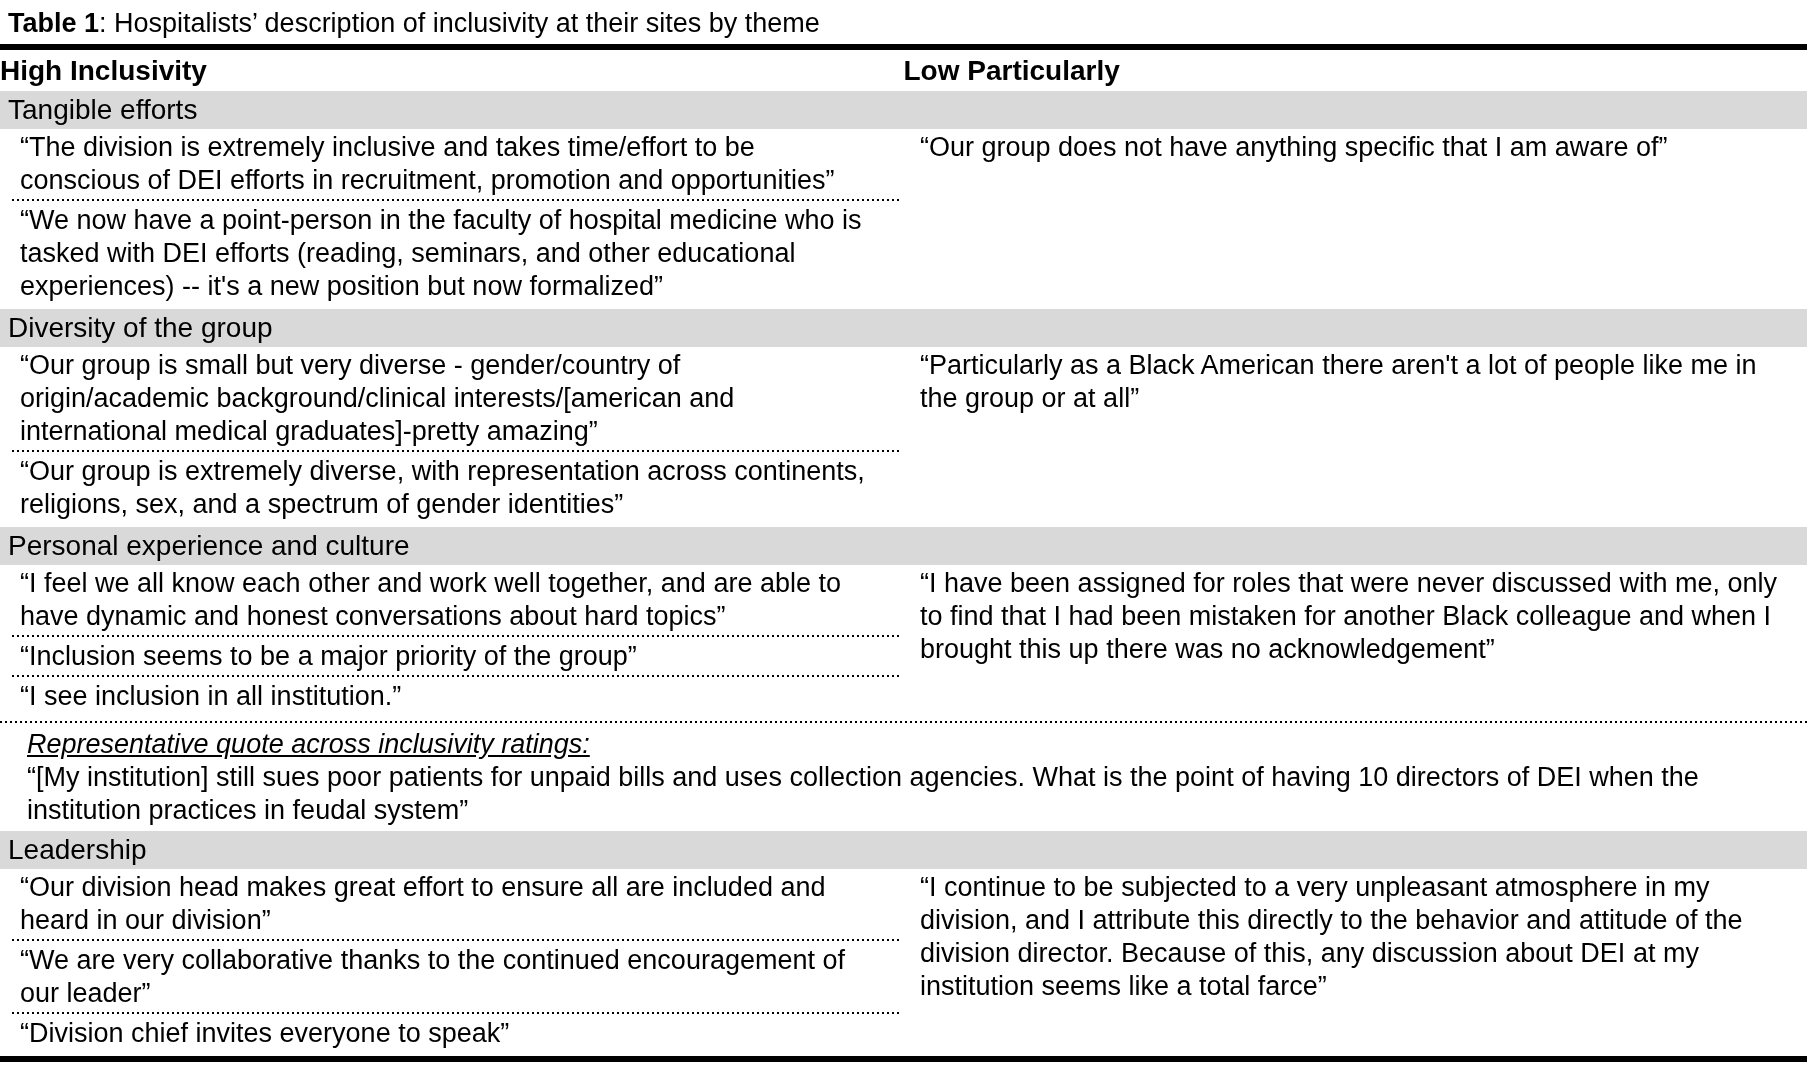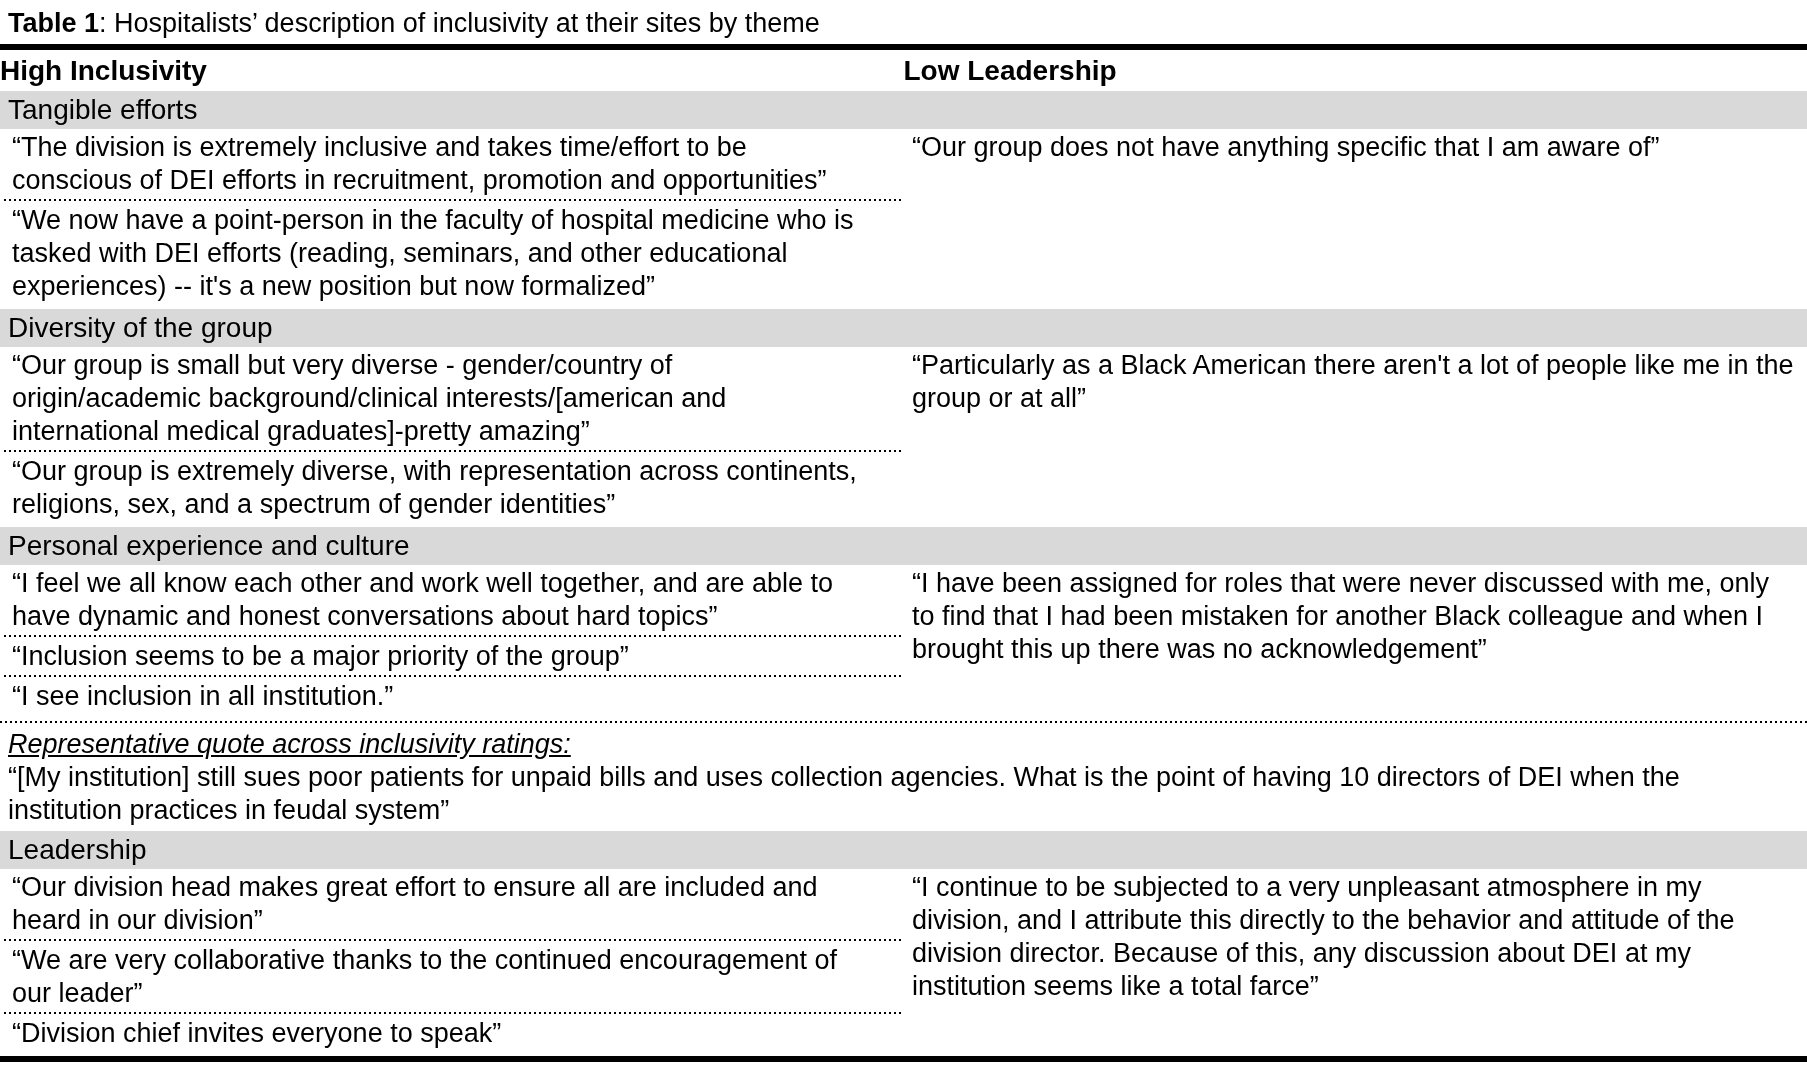--- a/index.html
+++ b/index.html
@@ -27,53 +27,53 @@
   .rule { height: 6px; background: var(--rule); width: 100%; }
   .colheads { display: flex; padding: 4px 0 4px 0; font-weight: bold; font-size: 28px; }
   .colheads .colhead { width: 50%; }
   .band {
     background: var(--band);
     font-weight: normal;
     font-size: 28px;
     padding: 2px 8px 3px 8px;
   }
   .row { display: flex; align-items: stretch; }
-  .cell { padding: 2px 0 6px 4px; }
+  .cell { padding: 2px 0 6px 12px; }
   .cell.left  { width: 902px; }
   .cell.right { width: 905px; }
   .cell.left  .quote { padding: 0 36px 0 8px; }
   .cell.right .quote { padding: 0 10px 0 6px; }
   .dotted {
     height: 2px;
     margin: 2px 0 3px 0;
     background-image: repeating-linear-gradient(90deg, #000 0 2px, transparent 2px 5px);
   }
   .dotted.full { width: 100%; }
-  .rep { padding: 2px 0 4px 0; }
+  .rep { padding: 2px 0 4px 0; margin-left: 19px; }
   .rep-head {
     font-style: italic;
     text-decoration: underline;
     padding: 0 8px;
   }
   .rep .quote { padding: 0 8px; }
 </style>
 </head>
 <body>
 
 <div class="page">
 
   <div class="caption">
     <span class="b">Table 1</span><span>: Hospitalists’ description of inclusivity at their sites by theme</span>
   </div>
 
   <div class="rule"></div>
 
   <div class="colheads">
     <div class="colhead">High Inclusivity</div>
-    <div class="colhead">Low Leadership</div>
+    <div class="colhead">Low Particularly</div>
   </div>
 
   <div class="band">Tangible efforts</div>
   <div class="row">
     <div class="cell left">
       <div class="quote">“The division is extremely inclusive and takes time/effort to be conscious of DEI efforts in recruitment, promotion and opportunities”</div>
       <div class="dotted"></div>
       <div class="quote">“We now have a point-person in the faculty of hospital medicine who is tasked with DEI efforts (reading, seminars, and other educational experiences) -- it's a new position but now formalized”</div>
     </div>
     <div class="cell right">

